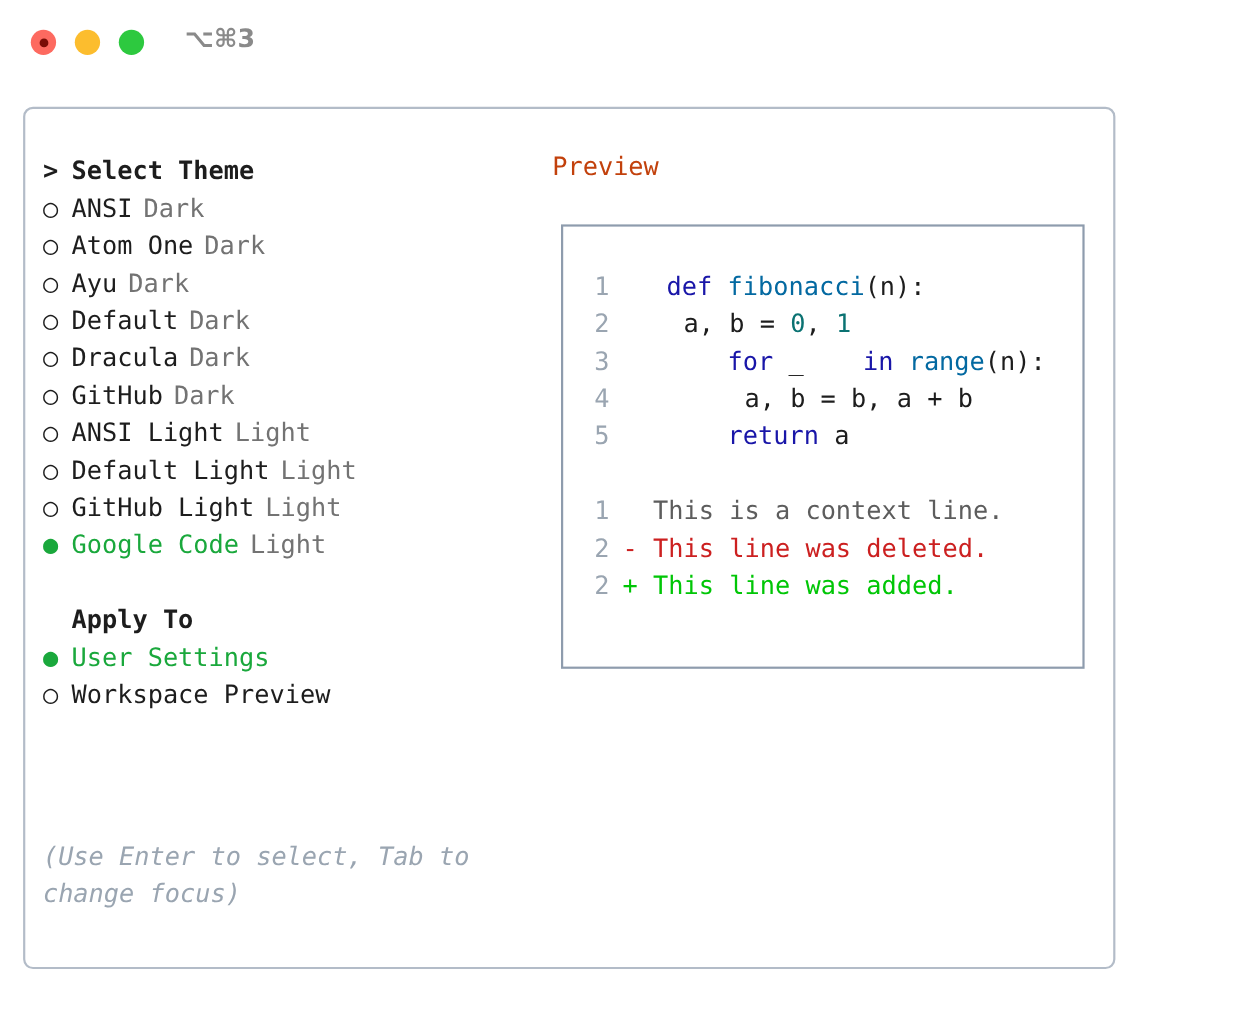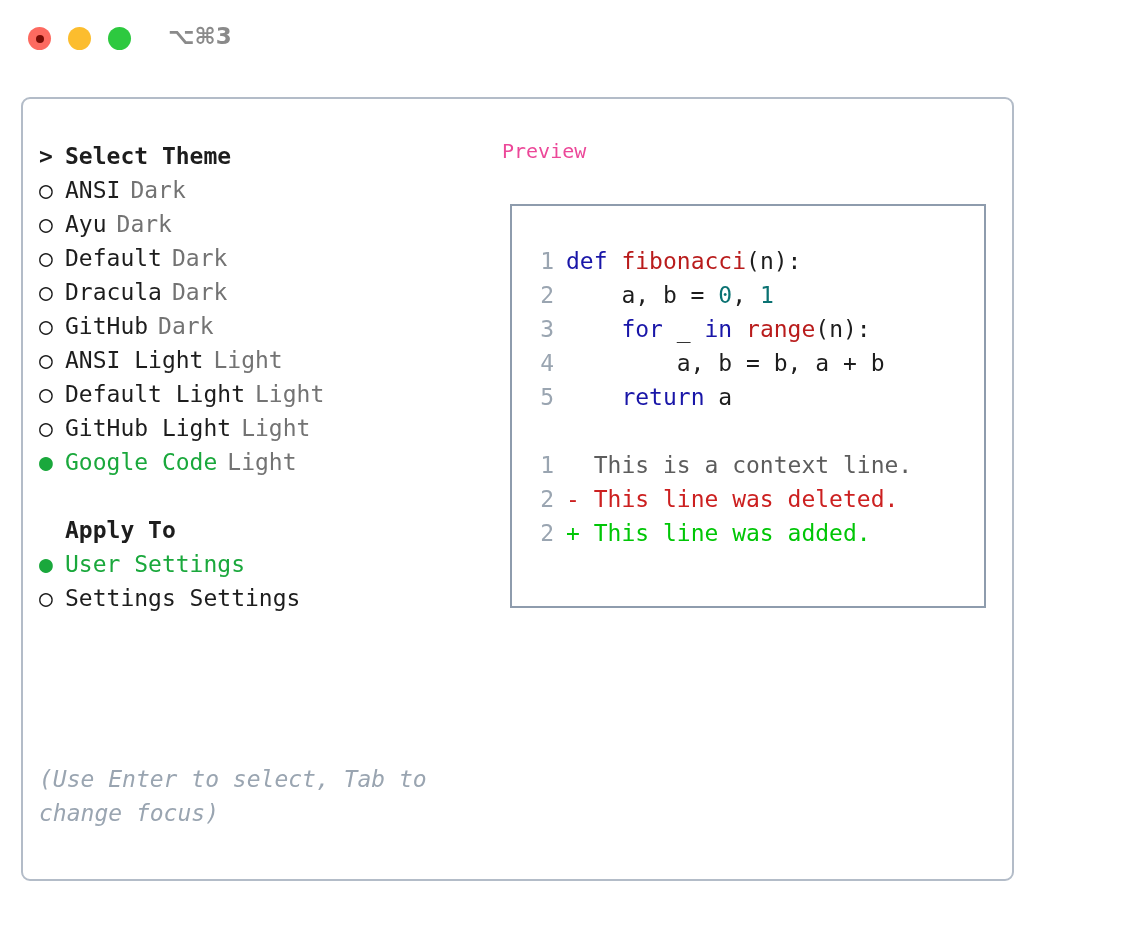--- a/index.html
+++ b/index.html
@@ -112,22 +112,22 @@
     line-height: 34px;
     color: #9aa5b1;
     font-style: italic;
   }
 
   
   #preview-title {
     position: absolute;
     left: 479px;
     top: 40px;
-    font-size: 20px;
-    color: #ec4899;
+    font-size: 23px;
+    color: #c2410c;
   }
   #preview-box {
     position: absolute;
     left: 487px;
     top: 105px;
     width: 476px;
     height: 404px;
     border: 2px solid #8e9cad;
     background: #ffffff;
   }
@@ -140,22 +140,22 @@
     white-space: pre;
   }
   .cl { display: block; }
   .gutter {
     display: inline-block;
     width: 26px;
     text-align: right;
     color: #9aa5b1;
     margin-right: 12px;
   }
-  .kw   { color: #1916a8; }
-  .fn   { color: #b91c1c; }
+  .kw   { color: #1916a8; margin-left: 40px; }
+  .fn   { color: #0369a1; }
   .num  { color: #0a7272; }
   .plain{ color: #1d1d1d; }
   .ctx  { color: #5d5d5d; }
   .del  { color: #cc2020; }
   .add  { color: #00c606; }
   .blank { display: block; height: 34px; }
 </style>
 </head>
 <body>
 
@@ -169,38 +169,39 @@
   </div>
 
   <div id="panel">
 
     <div id="left-col">
       <div id="theme-header-row" class="row header">
         <span class="marker">&gt;</span><span class="label">Select Theme</span>
       </div>
       <div id="theme-items">
           <div class="row"><span class="marker">○</span><span class="label">ANSI</span><span class="meta">Dark</span></div>
+          <div class="row"><span class="marker">○</span><span class="label">Atom One</span><span class="meta">Dark</span></div>
           <div class="row"><span class="marker">○</span><span class="label">Ayu</span><span class="meta">Dark</span></div>
           <div class="row"><span class="marker">○</span><span class="label">Default</span><span class="meta">Dark</span></div>
           <div class="row"><span class="marker">○</span><span class="label">Dracula</span><span class="meta">Dark</span></div>
           <div class="row"><span class="marker">○</span><span class="label">GitHub</span><span class="meta">Dark</span></div>
           <div class="row"><span class="marker">○</span><span class="label">ANSI Light</span><span class="meta">Light</span></div>
           <div class="row"><span class="marker">○</span><span class="label">Default Light</span><span class="meta">Light</span></div>
           <div class="row"><span class="marker">○</span><span class="label">GitHub Light</span><span class="meta">Light</span></div>
           <div class="row selected"><span class="marker sel">●</span><span class="label">Google Code</span><span class="meta">Light</span></div>
         </div>
 
       <div class="spacer"></div>
 
       <div id="apply-header-row" class="row header">
         <span class="marker"></span><span class="label">Apply To</span>
       </div>
       <div id="apply-items">
           <div class="row selected"><span class="marker sel">●</span><span class="label">User Settings</span></div>
-          <div class="row"><span class="marker">○</span><span class="label">Settings Settings</span></div>
+          <div class="row"><span class="marker">○</span><span class="label">Workspace Preview</span></div>
         </div>
     </div>
 
     <div id="hint">(Use Enter to select, Tab to change focus)</div>
 
     <div id="preview-title">Preview</div>
 
     <div id="preview-box">
       <div id="code"><span class="cl"><span class="gutter">1</span><span class="kw">def</span><span class="plain"> </span><span class="fn">fibonacci</span><span class="plain">(n):</span></span><span class="cl"><span class="gutter">2</span><span class="plain">    a, b = </span><span class="num">0</span><span class="plain">, </span><span class="num">1</span></span><span class="cl"><span class="gutter">3</span><span class="plain">    </span><span class="kw">for</span><span class="plain"> _ </span><span class="kw">in</span><span class="plain"> </span><span class="fn">range</span><span class="plain">(n):</span></span><span class="cl"><span class="gutter">4</span><span class="plain">        a, b = b, a + b</span></span><span class="cl"><span class="gutter">5</span><span class="plain">    </span><span class="kw">return</span><span class="plain"> a</span></span><span class="blank"></span><span class="cl"><span class="gutter">1</span><span class="ctx"> </span><span class="ctx"> This is a context line.</span></span><span class="cl"><span class="gutter">2</span><span class="del">-</span><span class="del"> This line was deleted.</span></span><span class="cl"><span class="gutter">2</span><span class="add">+</span><span class="add"> This line was added.</span></span></div>
     </div>

